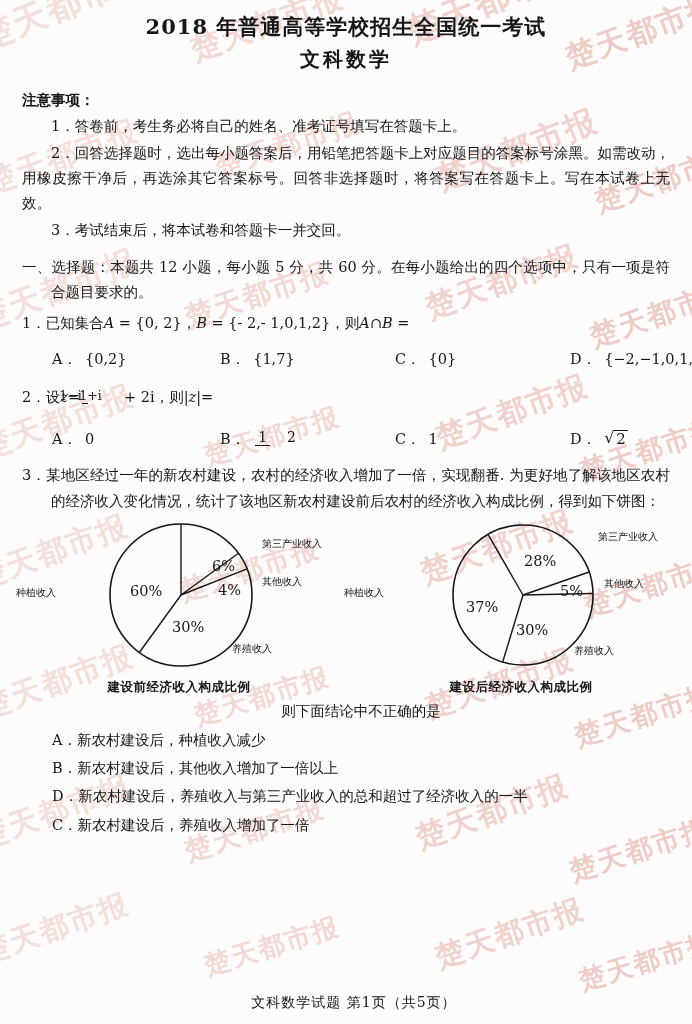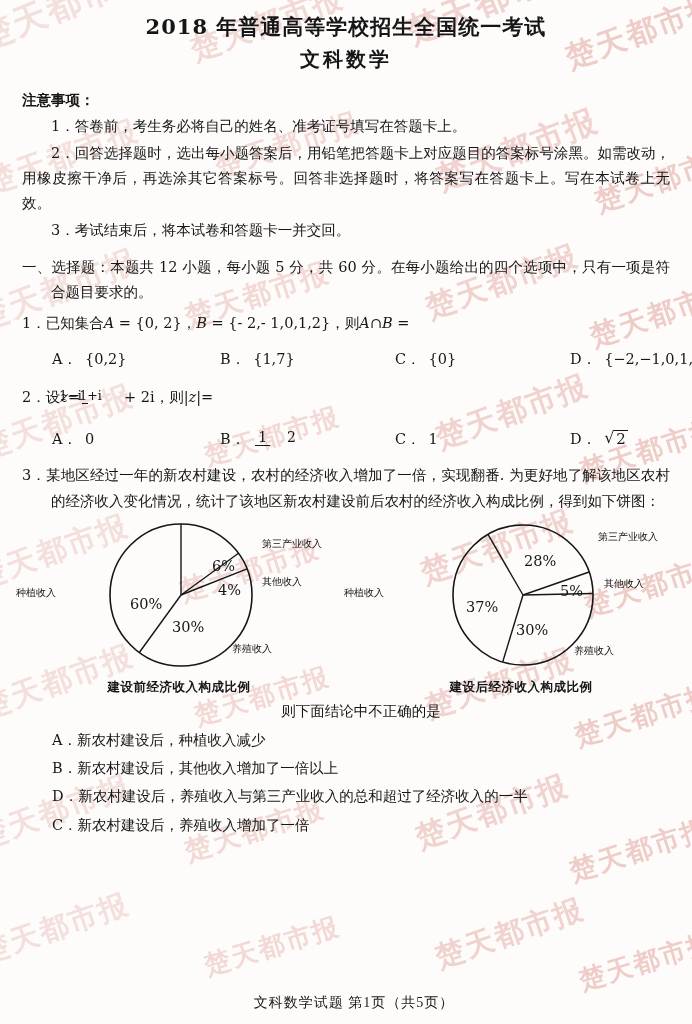--- a/index.html
+++ b/index.html
@@ -190,21 +190,20 @@
 
   #footer {
     position: absolute;
     left: 16px;
     right: 0;
     bottom: 12px;
     text-align: center;
     font-size: 14px;
     z-index: 2;
     letter-spacing: 1px;
-    font-family: Liberation Serif, serif;
   }
 </style>
 </head>
 <body>
 
 <div id="paper"></div>
 <div id="watermark-layer">
     <div class="wm" style="left: -28px; top: 18px; font-size: 34px; transform: rotate(-22deg); opacity: 0.45; color: rgb(233, 188, 183);">楚天都市报</div>
     <div class="wm" style="left: 185px; top: 32px; font-size: 30px; transform: rotate(-20deg); opacity: 0.54; color: rgb(233, 188, 183);">楚天都市报</div>
     <div class="wm" style="left: 400px; top: 12px; font-size: 34px; transform: rotate(-22deg); opacity: 0.63; color: rgb(233, 188, 183);">楚天都市报</div>
@@ -324,21 +323,21 @@
 
           <line x1="175" y1="75" x2="175" y2="4" stroke="#161616" stroke-width="1.4"></line>
 
           <line x1="175" y1="75" x2="241.0" y2="48.9" stroke="#161616" stroke-width="1.4"></line>
 
           <line x1="175" y1="75" x2="232.5" y2="33.3" stroke="#161616" stroke-width="1.4"></line>
 
           <line x1="175" y1="75" x2="133.3" y2="132.5" stroke="#161616" stroke-width="1.4"></line>
         </svg>
         <span class="cat" style="left:10px;  top:64px;">种植收入</span>
-        <span class="pct" style="left:124px; top:71px;">60%</span>
+        <span class="pct" style="left:124px; top:58px;">60%</span>
         <span class="pct" style="left:206px; top:33px;">6%</span>
         <span class="cat" style="left:256px; top:15px;">第三产业收入</span>
         <span class="pct" style="left:212px; top:57px;">4%</span>
         <span class="cat" style="left:256px; top:53px;">其他收入</span>
         <span class="pct" style="left:166px; top:94px;">30%</span>
         <span class="cat" style="left:226px; top:120px;">养殖收入</span>
         <div class="fig-caption">建设前经济收入构成比例</div>
       </div>
 
       <div class="fig fig-right">

